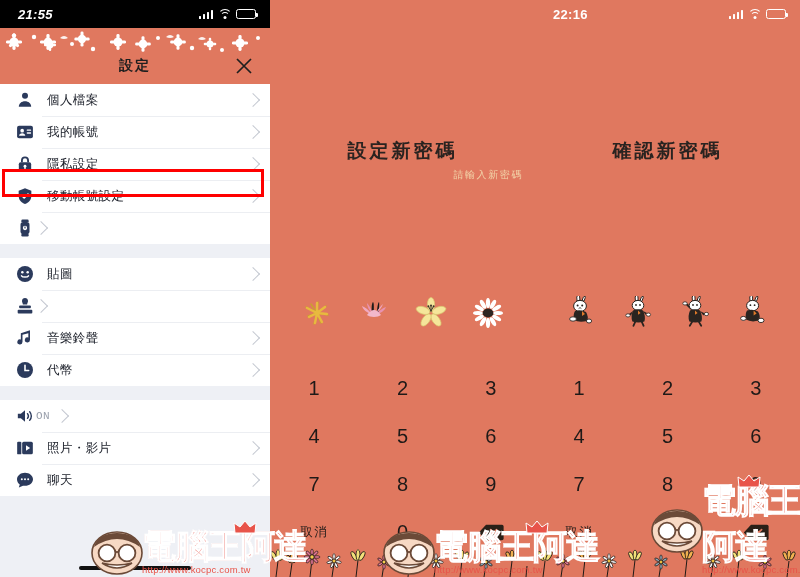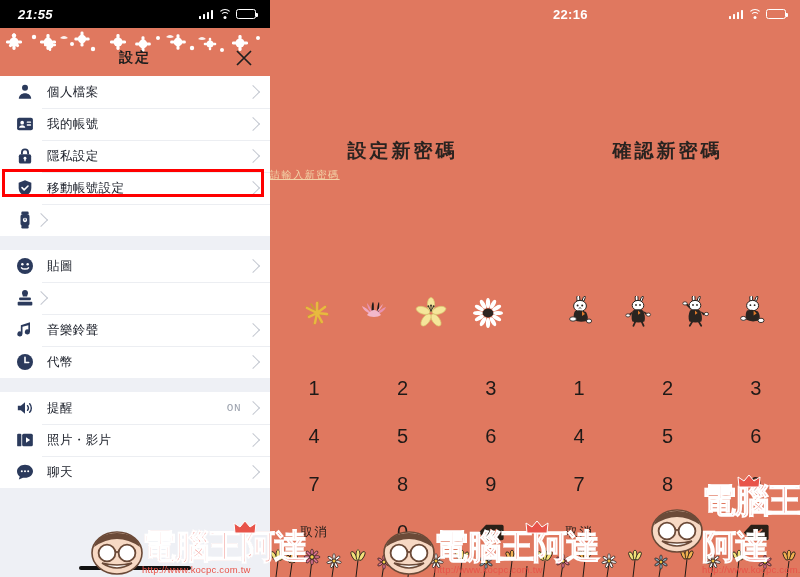--- a/index.html
+++ b/index.html
@@ -42,21 +42,21 @@
   .wifi .dot{position:absolute;left:50%;bottom:0;transform:translateX(-50%);
     width:3px;height:3px;border-radius:50%;background:currentColor;border:none;}
   .batt{width:20px;height:10px;border:1.3px solid currentColor;border-radius:2.5px;
     position:relative;box-sizing:border-box;padding:1.2px;}
   .batt .fill{height:100%;background:currentColor;border-radius:1px;}
   .batt:after{content:"";position:absolute;right:-3px;top:3px;width:1.6px;height:4px;
     background:currentColor;border-radius:0 1px 1px 0;}
 
   
   .line-header{
-    position:relative;height:48px;background:#e0785f;
+    position:relative;height:56px;background:#e0785f;
     display:flex;align-items:flex-end;justify-content:center;
     overflow:hidden;
   }
   .line-header .sheet-edge{
     position:absolute;left:18px;right:18px;top:0;height:14px;
     background:#e0785f;border-radius:12px 12px 0 0;
   }
   .hdr-flowers{position:absolute;inset:0;pointer-events:none;}
   .hdr-title{
     position:relative;z-index:2;font-size:14px;color:#1f1f1f;
@@ -99,22 +99,22 @@
     width:112px;height:4px;border-radius:3px;background:#111;z-index:7;
   }
 
   
   .pin-wrap{position:relative;height:549px;}
   .pin-title{
     position:absolute;left:0;right:0;text-align:center;top:110px;
     font-size:19px;color:#2a2320;font-weight:bold;letter-spacing:3px;
   }
   .pin-sub{
-    position:absolute;left:0;right:0;text-align:left;top:140px;
-    font-size:10px;color:#f2d3a8;letter-spacing:1.6px;text-decoration:underline;
+    position:absolute;left:0;right:12px;text-align:right;top:140px;
+    font-size:10px;color:#f2d3a8;letter-spacing:1.6px;
   }
   .pin-dots{
     position:absolute;left:0;right:0;top:268px;
     display:flex;justify-content:center;gap:23px;
   }
   .pin-dots .slot{width:34px;height:34px;position:relative;}
 
   .keypad{
     position:absolute;left:0;right:0;top:336px;
     display:grid;grid-template-columns:repeat(3,1fr);
@@ -382,21 +382,20 @@
       <div class="gap"></div>
 
       <div class="grp">
         <div class="row">
           <span class="ic">
               <svg width="20" height="20" viewBox="0 0 24 24" fill="#2b3a5c">
                 <path d="M3.4 9.2h3.6L12 5v14l-5-4.2H3.4z"></path>
                 <path d="M15 9.2a4.4 4.4 0 0 1 0 5.6M17.6 6.8a7.8 7.8 0 0 1 0 10.4" stroke="#2b3a5c" stroke-width="1.7" fill="none" stroke-linecap="round"></path>
               </svg>
             </span>
-          <span class="lb">提醒</span>
           <span class="val">ON</span>
           <span class="chev"></span>
         </div>
         <div class="row">
           <span class="ic">
               <svg width="20" height="20" viewBox="0 0 24 24" fill="#2b3a5c">
                 <rect x="2.6" y="4.4" width="5" height="15.2" rx="1.4"></rect>
                 <rect x="8.6" y="4.4" width="12.8" height="15.2" rx="1.8"></rect>
                 <path d="M13.2 8.8l5 3.2-5 3.2z" fill="#fff"></path>
               </svg>

